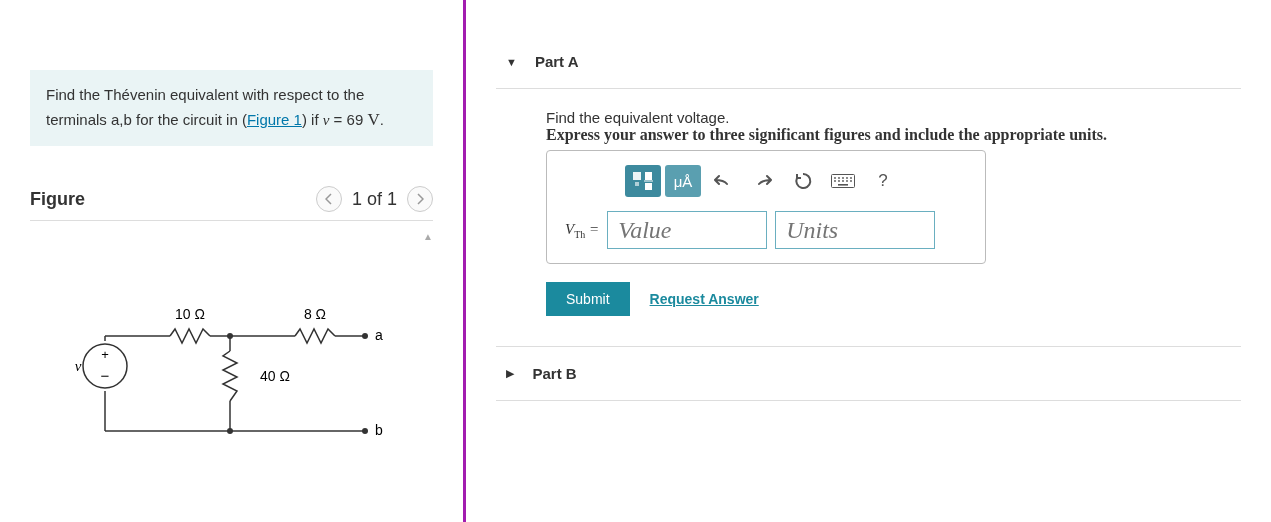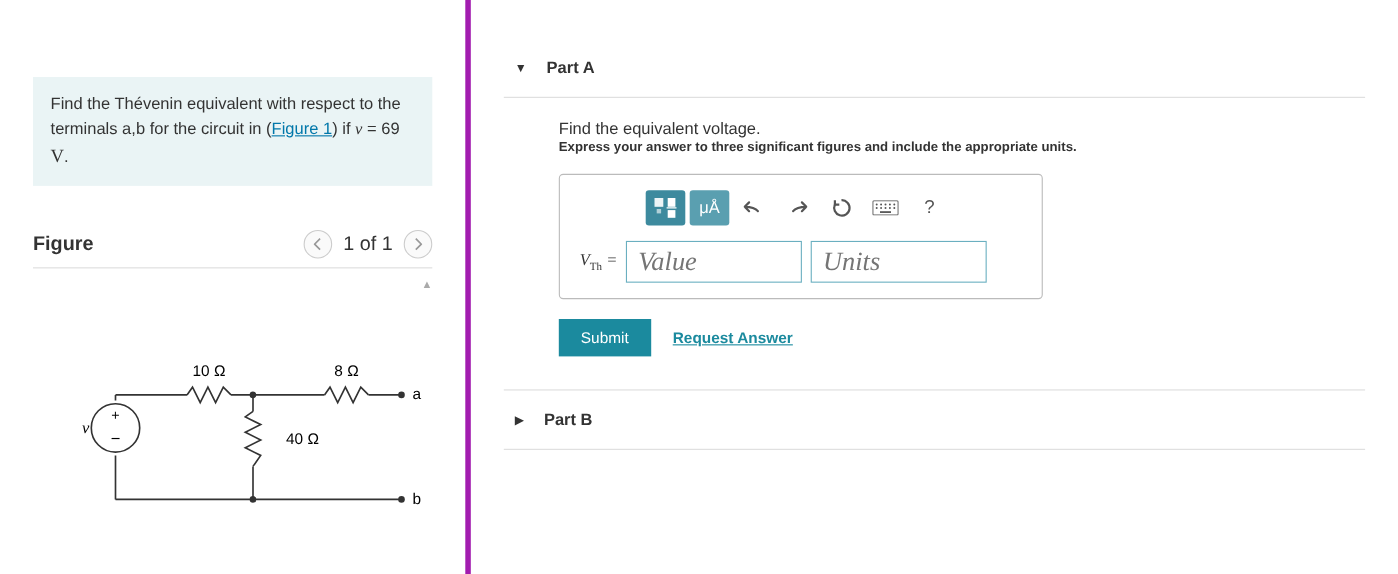--- a/index.html
+++ b/index.html
@@ -1,36 +1,36 @@
 <!DOCTYPE html>
 <html><head>
 <meta charset="utf-8">
 <style>
   * { box-sizing: border-box; margin: 0; padding: 0; }
   body { font-family: Arial, Helvetica, sans-serif; font-size: 14px; color: #333; background: #fff; }
   .container { display: flex; width: 1271px; height: 522px; }
-  .left-panel { width: 428px; border-right: 5px solid #a21caf; padding: 0; position: relative; }
+  .left-panel { width: 466px; border-right: 3px solid #a21caf; padding: 0; position: relative; }
   .right-panel { flex: 1; padding: 0 30px; }
   .problem-box { background: #eaf4f5; padding: 14px 16px; margin: 70px 30px 30px 30px; font-size: 15px; line-height: 1.5; }
   .problem-box a { color: #0077aa; text-decoration: underline; }
   .figure-header { display: flex; align-items: center; justify-content: space-between; margin: 40px 30px 8px 30px; }
   .figure-title { font-size: 18px; font-weight: bold; }
   .figure-nav { display: flex; align-items: center; gap: 10px; font-size: 18px; }
   .nav-btn { width: 26px; height: 26px; border: 1px solid #ccc; border-radius: 50%; background: #fafafa; display: flex; align-items: center; justify-content: center; cursor: pointer; color: #999; font-size: 14px; }
   .figure-divider { border-top: 1px solid #ddd; margin: 0 30px; }
   .figure-area { margin: 10px 30px 0 30px; position: relative; height: 250px; }
   .scroll-up { position: absolute; right: 0; top: 0; color: #aaa; font-size: 10px; }
   .circuit-svg { margin-top: 60px; }
   .part-header { display: flex; align-items: center; padding: 18px 10px; border-bottom: 1px solid #ddd; margin-top: 35px; }
   .part-header2 { display: flex; align-items: center; padding: 18px 10px; border-top: 1px solid #ddd; margin-top: 30px; border-bottom: 1px solid #ddd;}
   .part-title { font-weight: bold; font-size: 15px; margin-left: 18px; }
   .caret { font-size: 11px; }
   .part-body { padding: 20px 10px 0 50px; }
   .instruction { font-size: 15px; }
-  .instruction-bold { font-weight: bold; font-size: 12px; margin-bottom: 18px; }
+  .instruction-bold { font-weight: bold; font-size: 16px; margin-bottom: 6px; font-family: Liberation Serif, serif; }
   .answer-box { border: 1px solid #bbb; border-radius: 4px; padding: 14px 18px; display: inline-block; min-width: 440px; }
   .toolbar { display: flex; align-items: center; gap: 4px; margin-left: 60px; margin-bottom: 14px; }
   .tool-btn { width: 36px; height: 32px; display: flex; align-items: center; justify-content: center; border-radius: 3px; cursor: pointer; font-size: 18px; color: #555; }
   .tool-btn.blue { background: #3d8a9e; color: #fff; }
   .tool-btn.blue2 { background: #5a9fb0; color: #fff; align-items: center; }
   .input-row { display: flex; align-items: center; gap: 8px; }
   .var-label { font-size: 15px; font-style: italic; font-family: Georgia, serif; }
   .var-label sub { font-size: 10px; font-style: normal; }
   .value-input, .units-input { height: 38px; border: 1px solid #6aafc0; font-family: Georgia, serif; font-style: italic; font-size: 24px; color: #888; padding: 0 10px; background: #fff; }
   .value-input { width: 160px; }

